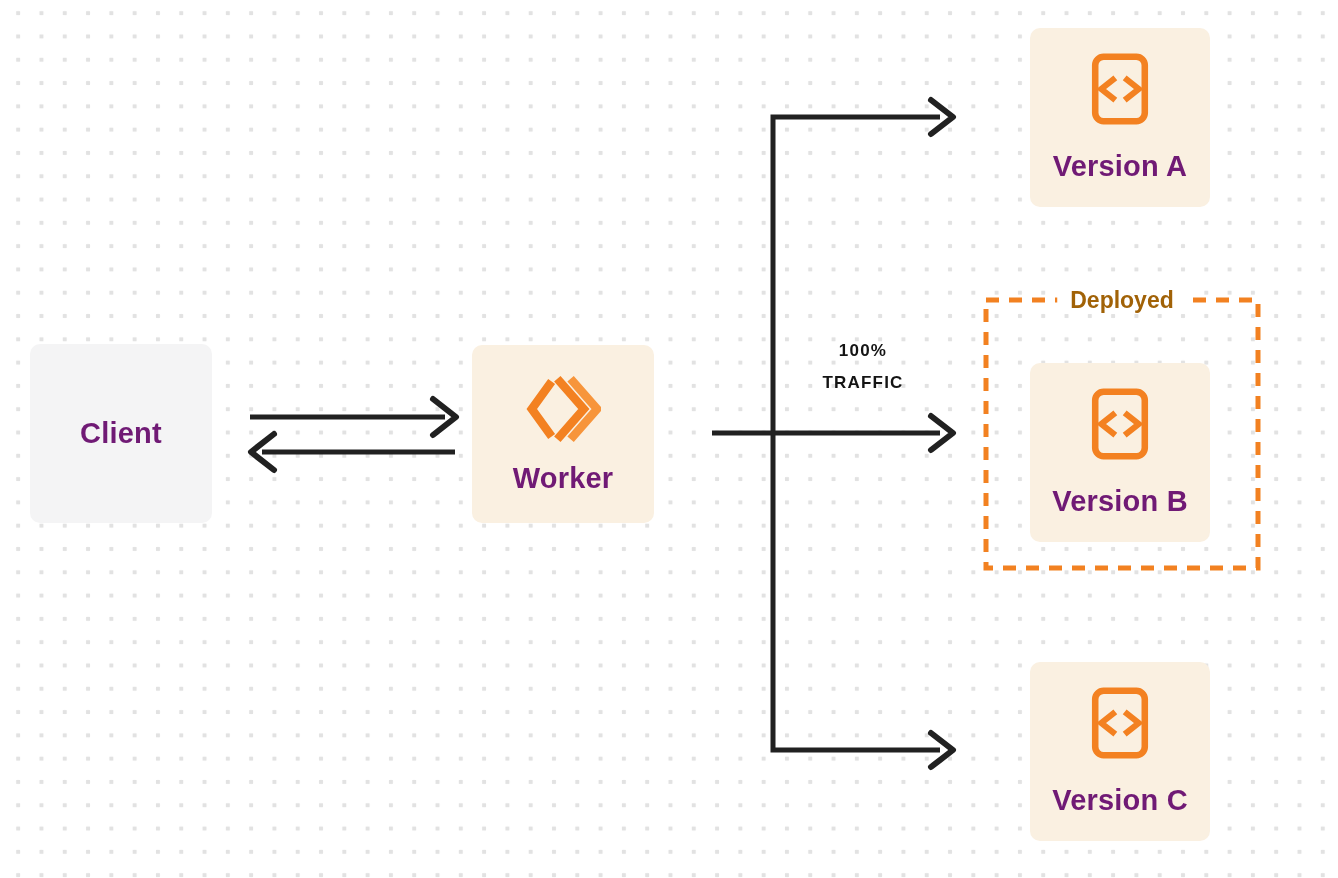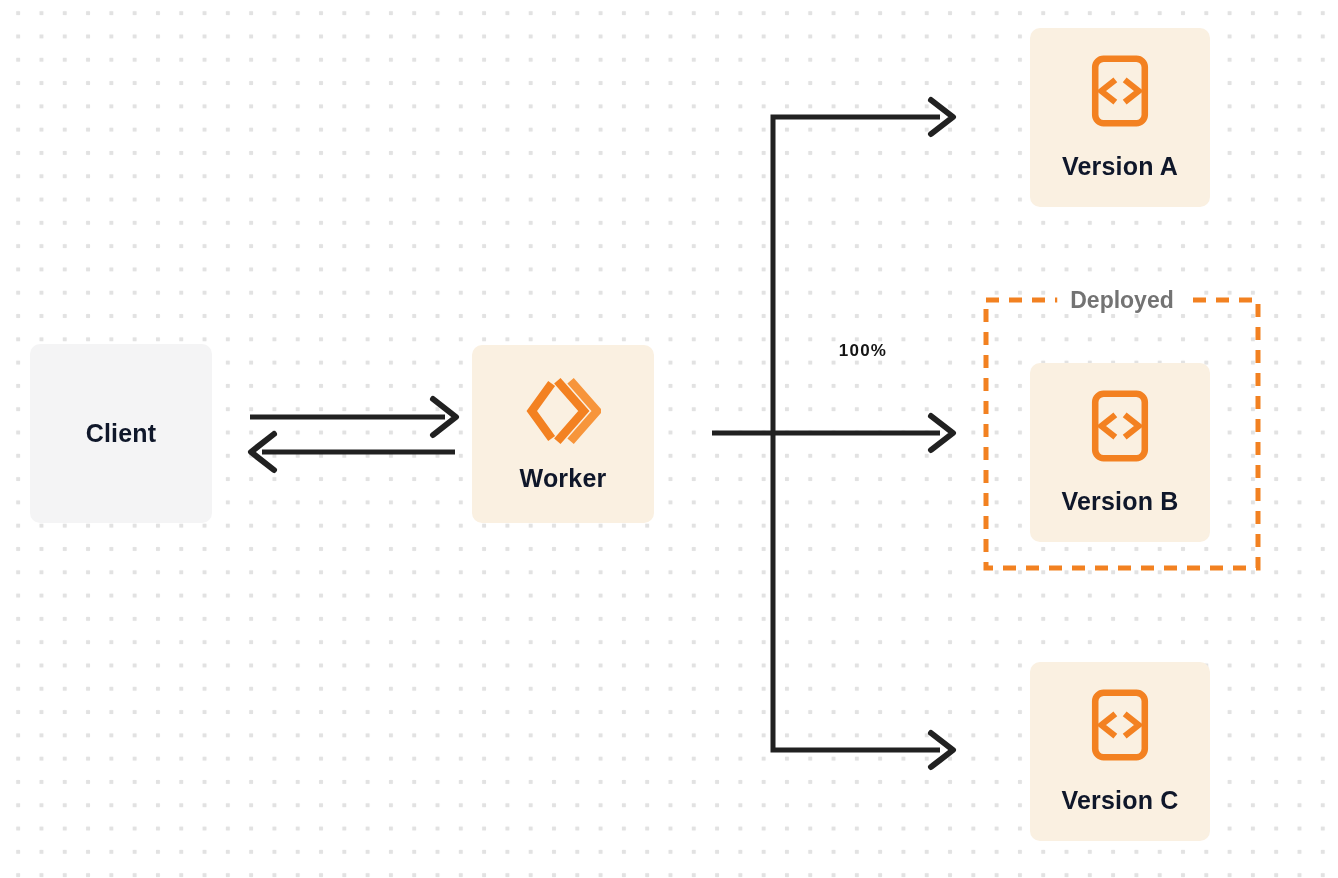--- a/index.html
+++ b/index.html
@@ -26,23 +26,23 @@
   }
   .node {
     position: absolute;
     border-radius: 10px;
     display: flex;
     flex-direction: column;
     align-items: center;
     justify-content: center;
   }
   .node-label {
-    font-size: 25px;
+    font-size: 29px;
     font-weight: bold;
-    color: #0f172a;
+    color: #701a75;
     letter-spacing: 0.2px;
     white-space: nowrap;
   }
   .client-node {
     left: 30px; top: 344px;
     width: 182px; height: 179px;
     background: #f4f4f5;
   }
   .worker-node {
     left: 472px; top: 345px;
@@ -72,21 +72,21 @@
   }
   .traffic-label span { display: block; }
   .deployed-label {
     position: absolute;
     left: 1122px; top: 286px;
     transform: translateX(-50%);
     background: #ffffff;
     padding: 0 13px;
     font-size: 23px;
     font-weight: bold;
-    color: #737373;
+    color: #a16207;
     line-height: 28px;
     white-space: nowrap;
   }
   .icon-svg { display: block; }
 </style>
 </head>
 <body>
 
 <div class="stage">
 
@@ -104,20 +104,21 @@
     <polyline points="931,416 953,433 931,450" stroke="#212121" stroke-width="6" stroke-linecap="round" stroke-linejoin="round"></polyline>
     <polyline points="931,733 953,750 931,767" stroke="#212121" stroke-width="6" stroke-linecap="round" stroke-linejoin="round"></polyline>
 
     <rect x="986" y="300" width="272" height="268" stroke="#F28121" stroke-width="5" stroke-dasharray="13 10" fill="none"></rect>
   </svg>
 
   <div class="deployed-label">Deployed</div>
 
   <div class="traffic-label">
     <span>100%</span>
+    <span>TRAFFIC</span>
   </div>
 
   <div class="node client-node">
     <span class="node-label">Client</span>
   </div>
 
   <div class="node worker-node">
     <svg class="icon-svg" width="76" height="70" viewBox="0 0 80 74" fill="none" xmlns="http://www.w3.org/2000/svg">
       <path d="M28 8 L7 37 L28 66" stroke="#F38121" stroke-width="9" stroke-linejoin="miter"></path>
       <path d="M34 5 L62 37 L34 69" stroke="#F38121" stroke-width="9"></path>

